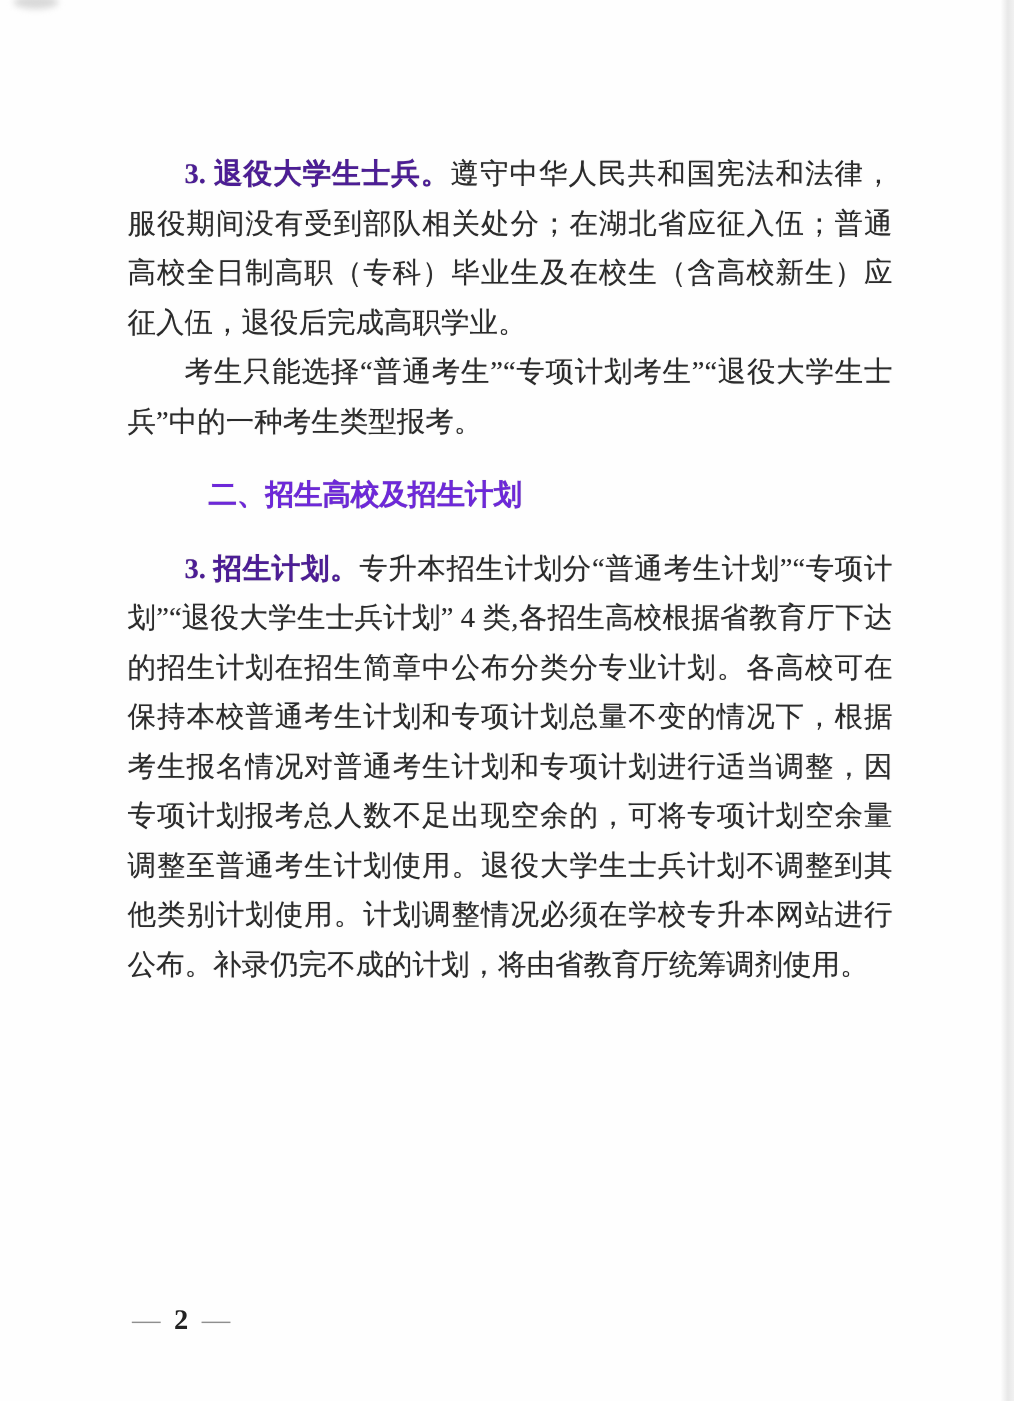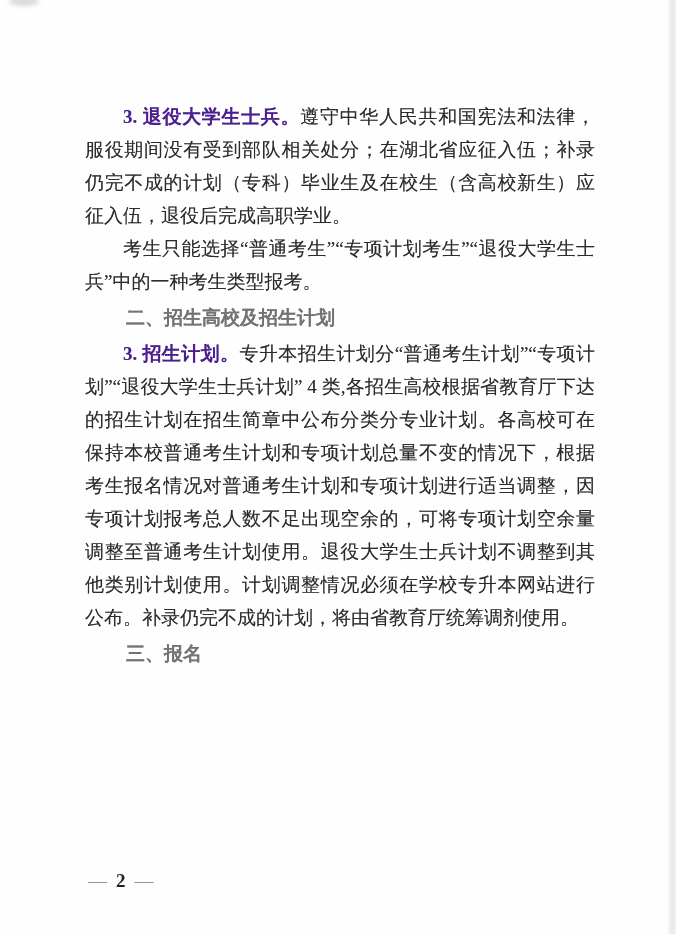--- a/index.html
+++ b/index.html
@@ -54,27 +54,27 @@
   p.para {
     margin: 0;
     padding: 0;
     text-indent: 2em;
   }
   .lead {
     font-weight: 700;
     color: #4c1d95;
   }
   h2.sec {
-    margin: 3px;
+    margin: 16px;
     padding: 0;
     text-indent: 2em;
     font-size: 19px;
     line-height: 33px;
     font-weight: 700;
-    color: #737373;
+    color: #6d28d9;
     font-family: "Liberation Sans", "DejaVu Sans", sans-serif;
     text-align: left;
   }
   .footer {
     position: absolute;
     left: 88px;
     top: 869px;
     font-size: 19px;
     line-height: 24px;
     color: #2b2b2b;
@@ -94,30 +94,29 @@
 </style>
 </head>
 <body>
 
 <div class="page">
 
   <div class="corner-smudge"></div>
 
   <div class="text-block">
 
-    <p class="para"><span class="lead">3. 退役大学生士兵。</span><span>遵守中华人民共和国宪法和法律，服役期间没有受到部队相关处分；在湖北省应征入伍；补录仍完不成的计划（专科）毕业生及在校生（含高校新生）应征入伍，退役后完成高职学业。</span></p>
+    <p class="para"><span class="lead">3. 退役大学生士兵。</span><span>遵守中华人民共和国宪法和法律，服役期间没有受到部队相关处分；在湖北省应征入伍；普通高校全日制高职（专科）毕业生及在校生（含高校新生）应征入伍，退役后完成高职学业。</span></p>
 
     <p class="para"><span>考生只能选择“普通考生”“专项计划考生”“退役大学生士兵”中的一种考生类型报考。</span></p>
 
     <h2 class="sec">二、招生高校及招生计划</h2>
 
 
     <p class="para"><span class="lead">3. 招生计划。</span><span>专升本招生计划分“普通考生计划”“专项计划”“退役大学生士兵计划” 4 类,各招生高校根据省教育厅下达的招生计划在招生简章中公布分类分专业计划。各高校可在保持本校普通考生计划和专项计划总量不变的情况下，根据考生报名情况对普通考生计划和专项计划进行适当调整，因专项计划报考总人数不足出现空余的，可将专项计划空余量调整至普通考生计划使用。退役大学生士兵计划不调整到其他类别计划使用。计划调整情况必须在学校专升本网站进行公布。补录仍完不成的计划，将由省教育厅统筹调剂使用。</span></p>
 
-    <h2 class="sec">三、报名</h2>
 
 
   </div>
 
   <div class="footer">
     <span class="dash">—</span><span class="num">2</span><span class="dash">—</span>
   </div>
 
   <div class="scan-edge"></div>
 

